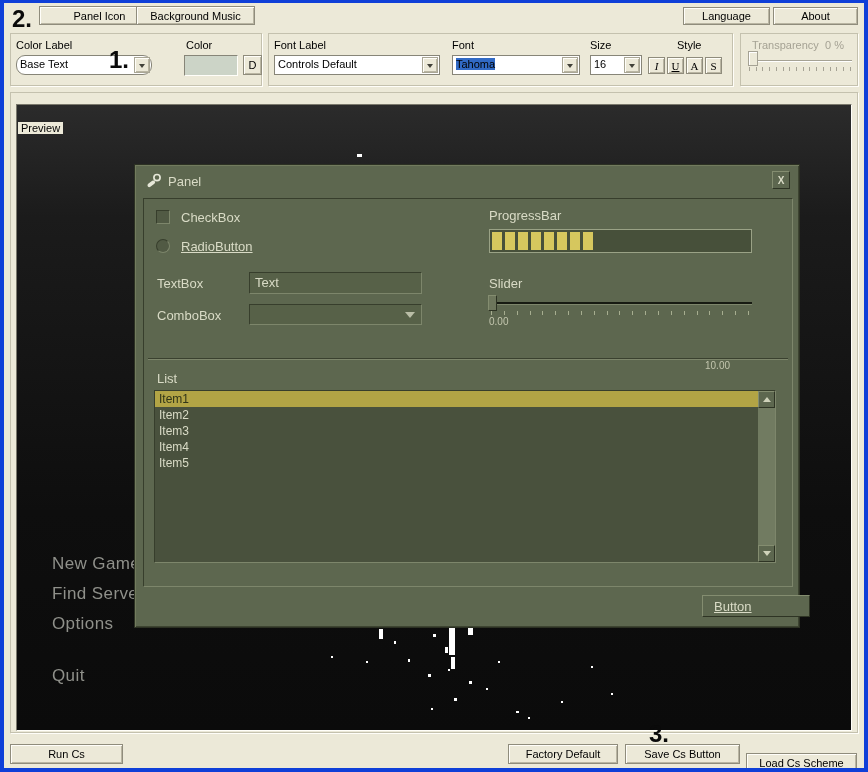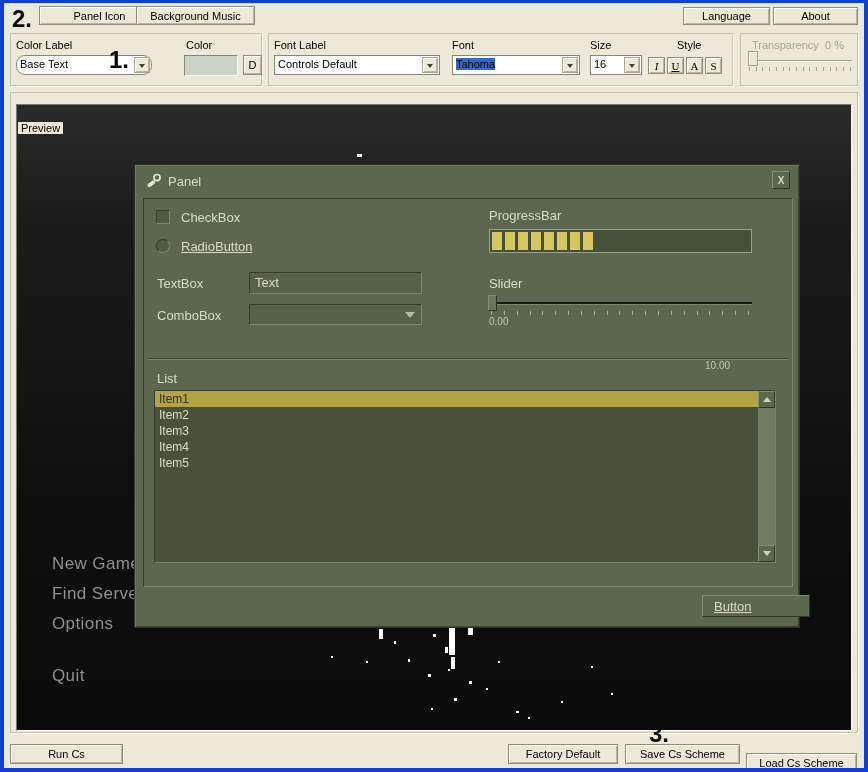--- a/index.html
+++ b/index.html
@@ -295,17 +295,17 @@
       </div>
 
       <div class="p-button raised" style="left:567px;top:430px;width:108px;height:22px;text-decoration:underline;">
         <span>Button</span>
       </div>
     </div>
   </div>
 
   <div class="xpbtn" style="left:10px;top:744px;width:113px;height:20px;">Run Cs</div>
   <div class="xpbtn" style="left:508px;top:744px;width:110px;height:20px;">Factory Default</div>
-  <div class="xpbtn" style="left:625px;top:744px;width:115px;height:20px;">Save Cs Scheme</div>
+  <div class="xpbtn" style="left:625px;top:744px;width:115px;height:20px;">Save Cs Button</div>
   <div class="xpbtn" style="left:746px;top:744px;width:111px;height:20px;margin-top:9px;">Load Cs Scheme</div>
 
   <div class="blue-frame"></div>
 </div>
 
 </body></html>

